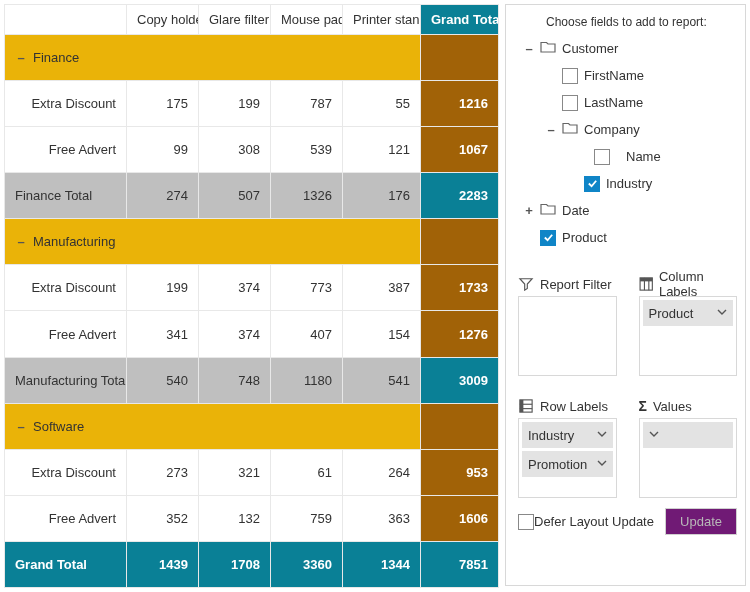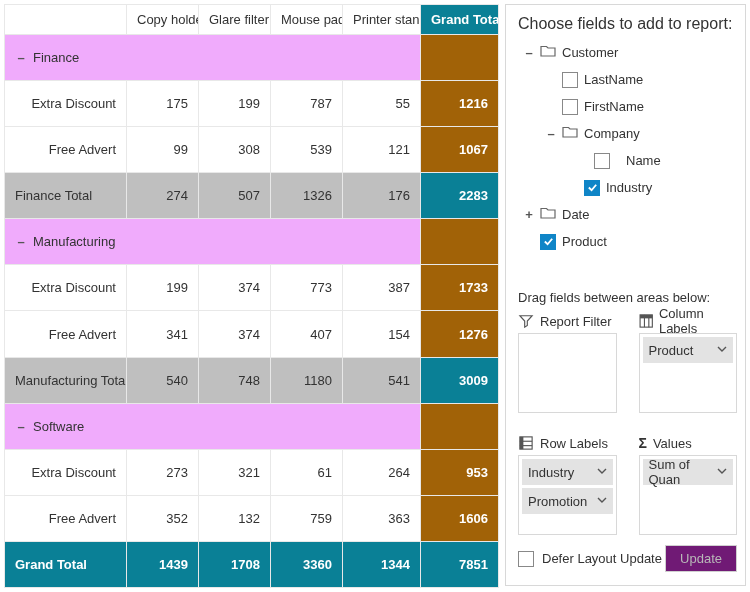--- a/index.html
+++ b/index.html
@@ -26,38 +26,38 @@
     border: 1px solid #e8e8e8;
     padding: 0 10px;
     height: 30px;
     text-align: right;
     white-space: nowrap;
     overflow: hidden;
   }
   .pivot th { font-weight: 400; background:#fff; text-align: center;}
   .pivot th.gt-head { background:#0a8096; color:#fff; font-weight:700; text-align:center;}
   .pivot .rowlabel { text-align: left; padding-left: 10px;}
-  .pivot .groupRow td { background:#f0abfc; }
+  .pivot .groupRow td { background:#eab308; }
   .pivot .groupRow .rowlabel { font-weight: 400; }
   .pivot .leafRow .rowlabel { padding-left: 22px; text-align: right; }
   .pivot .subtotalRow td { background:#bfbfbf; }
   .pivot .grandtotalRow td { background:#0a8096; color:#fff; font-weight:700;}
   .pivot td.gt-cell { background:#a16207; color:#fff; font-weight:700; text-align:right;}
   .pivot .subtotalRow td.gt-cell,
   .pivot .grandtotalRow td.gt-cell { background:#0a8096;}
   .expander { display:inline-block; width:12px; text-align:center; font-weight:700; color:#555; margin-right:6px;}
   
   .panel {
     flex: 1;
     border: 1px solid #d8d8d8;
     padding: 10px 8px 8px 12px;
     position: relative;
     height: 582px;
   }
-  .panel-label { font-size:16px; margin-bottom:6px; }
+  .panel-label { font-size:12px; margin-bottom:6px;margin-left:28px; }
   .field-tree {
     border: none;
     height: 241px;
     overflow-y: auto;
     position: relative;
     padding-right: 6px;
   }
   .field-tree::-webkit-scrollbar { width:7px;}
   .field-tree::-webkit-scrollbar-thumb { background:#c8c8c8; border-radius:3px;}
   .tree-row {
@@ -81,21 +81,21 @@
   .area-item {
     background:#e3e3e3; height:26px; padding:0 6px;
     display:flex; align-items:center; justify-content:space-between;
     font-size:13px; cursor:pointer;
   }
   .chev { font-size:12px; color:#555; }
   .bottom-row {
     display:flex; align-items:center; justify-content:space-between;
     margin-top:10px;
   }
-  .defer { display:flex; align-items:center; gap:8px;text-align:right;}
+  .defer { display:flex; align-items:center; text-align:right;}
   .defer-check { width:16px; height:16px; border:1.5px solid #888; background:#fff;}
   .update-btn {
     border:1px solid #d0d0d0; background:#701a75; color:#b8b8b8;
     padding:5px 14px; font-size:13px;
   }
   svg.ico { width:16px; height:14px; stroke:#555; fill:none; stroke-width:1.3;}
   svg.folder { width:16px; height:14px; }
   svg.check-mk { width:11px; height:11px; stroke:#fff; stroke-width:2; fill:none;}
 </style>
 </head>
@@ -214,26 +214,26 @@
       <div class="tree-row" style="padding-left: 6px;">
         <span class="tree-toggle">–</span>
         <span><svg class="folder" viewBox="0 0 16 14">
             <path d="M1 3v9h14V4H8L6.5 2.5H1z" fill="none" stroke="#666" stroke-width="1.2"></path>
           </svg></span>
         <span>Customer</span>
       </div>
       <div class="tree-row" style="padding-left: 28px;">
         <span class="tree-toggle blank">+</span>
         <span class="tree-check"></span>
+        <span>FirstName</span>
+      </div>
+      <div class="tree-row" style="padding-left: 28px;">
+        <span class="tree-toggle blank">+</span>
+        <span class="tree-check"></span>
         <span>LastName</span>
-      </div>
-      <div class="tree-row" style="padding-left: 28px;">
-        <span class="tree-toggle blank">+</span>
-        <span class="tree-check"></span>
-        <span>FirstName</span>
       </div>
       <div class="tree-row" style="padding-left: 28px;">
         <span class="tree-toggle">–</span>
         <span><svg class="folder" viewBox="0 0 16 14">
             <path d="M1 3v9h14V4H8L6.5 2.5H1z" fill="none" stroke="#666" stroke-width="1.2"></path>
           </svg></span>
         <span>Company</span>
       </div>
       <div class="tree-row" style="padding-left: 50px; gap: 16px;">
         <span class="tree-toggle blank">+</span>
@@ -260,21 +260,20 @@
         <span class="tree-toggle blank">+</span>
         <span class="tree-check checked">
           <svg class="check-mk" viewBox="0 0 12 12">
             <polyline points="2,6 5,9 10,3"></polyline>
           </svg>
         </span>
         <span>Product</span>
       </div>
     </div>
 
-  <div class="drag-label">Drag fields between areas below:</div>
 
   <div class="areas">
     <div>
       <div class="area-title">
         <svg class="ico" viewBox="0 0 16 16">
             <path d="M1 2h14l-5.5 6v5l-3 2v-7z"></path>
           </svg>
         <span>Report Filter</span>
       </div>
       <div class="area-box" id="area-filter"></div>
@@ -323,21 +322,20 @@
           </div>
         </div>
     </div>
     <div>
       <div class="area-title">
         <span style="font-weight:700;font-size:14px;">Σ</span>
         <span>Values</span>
       </div>
       <div class="area-box" id="area-vals">
           <div class="area-item">
-            <span>Sum of Quan</span>
             <span class="chev"><svg width="10" height="10" viewBox="0 0 10 10">
                 <polyline points="1,3 5,7 9,3" fill="none" stroke="#555" stroke-width="1.4"></polyline>
               </svg></span>
           </div>
         </div>
     </div>
   </div>
 
   <div class="bottom-row">
     <div class="defer">

